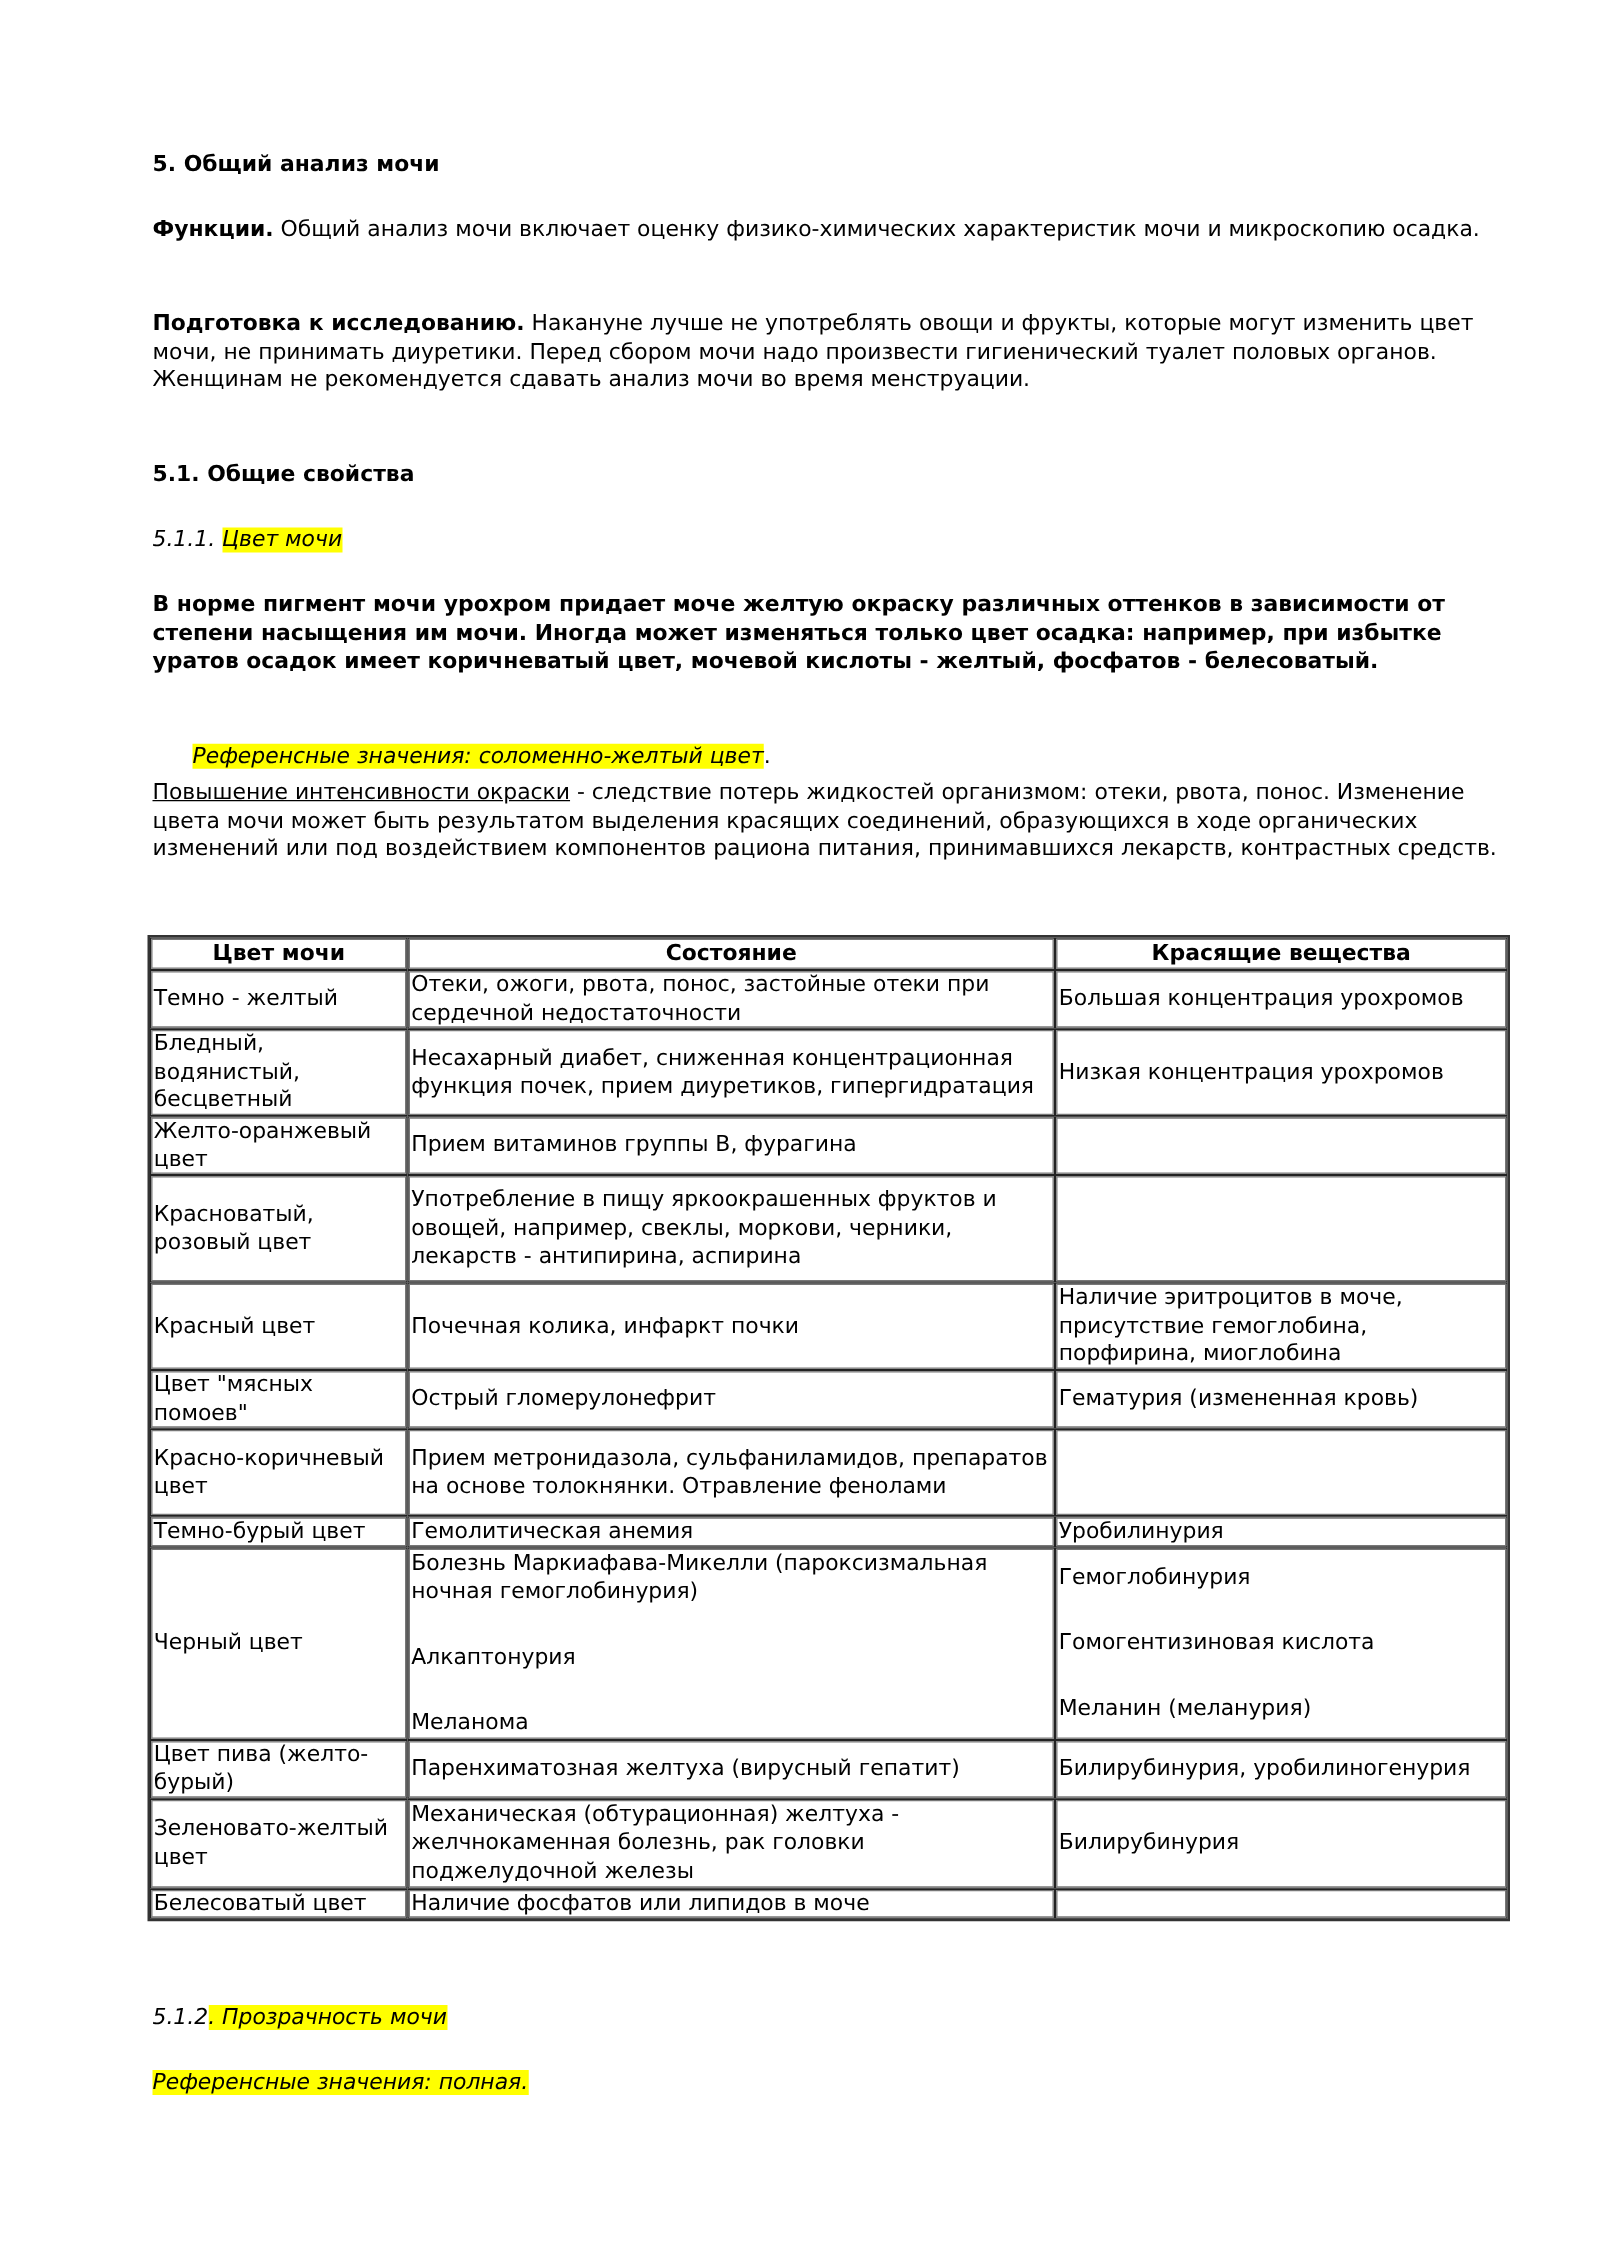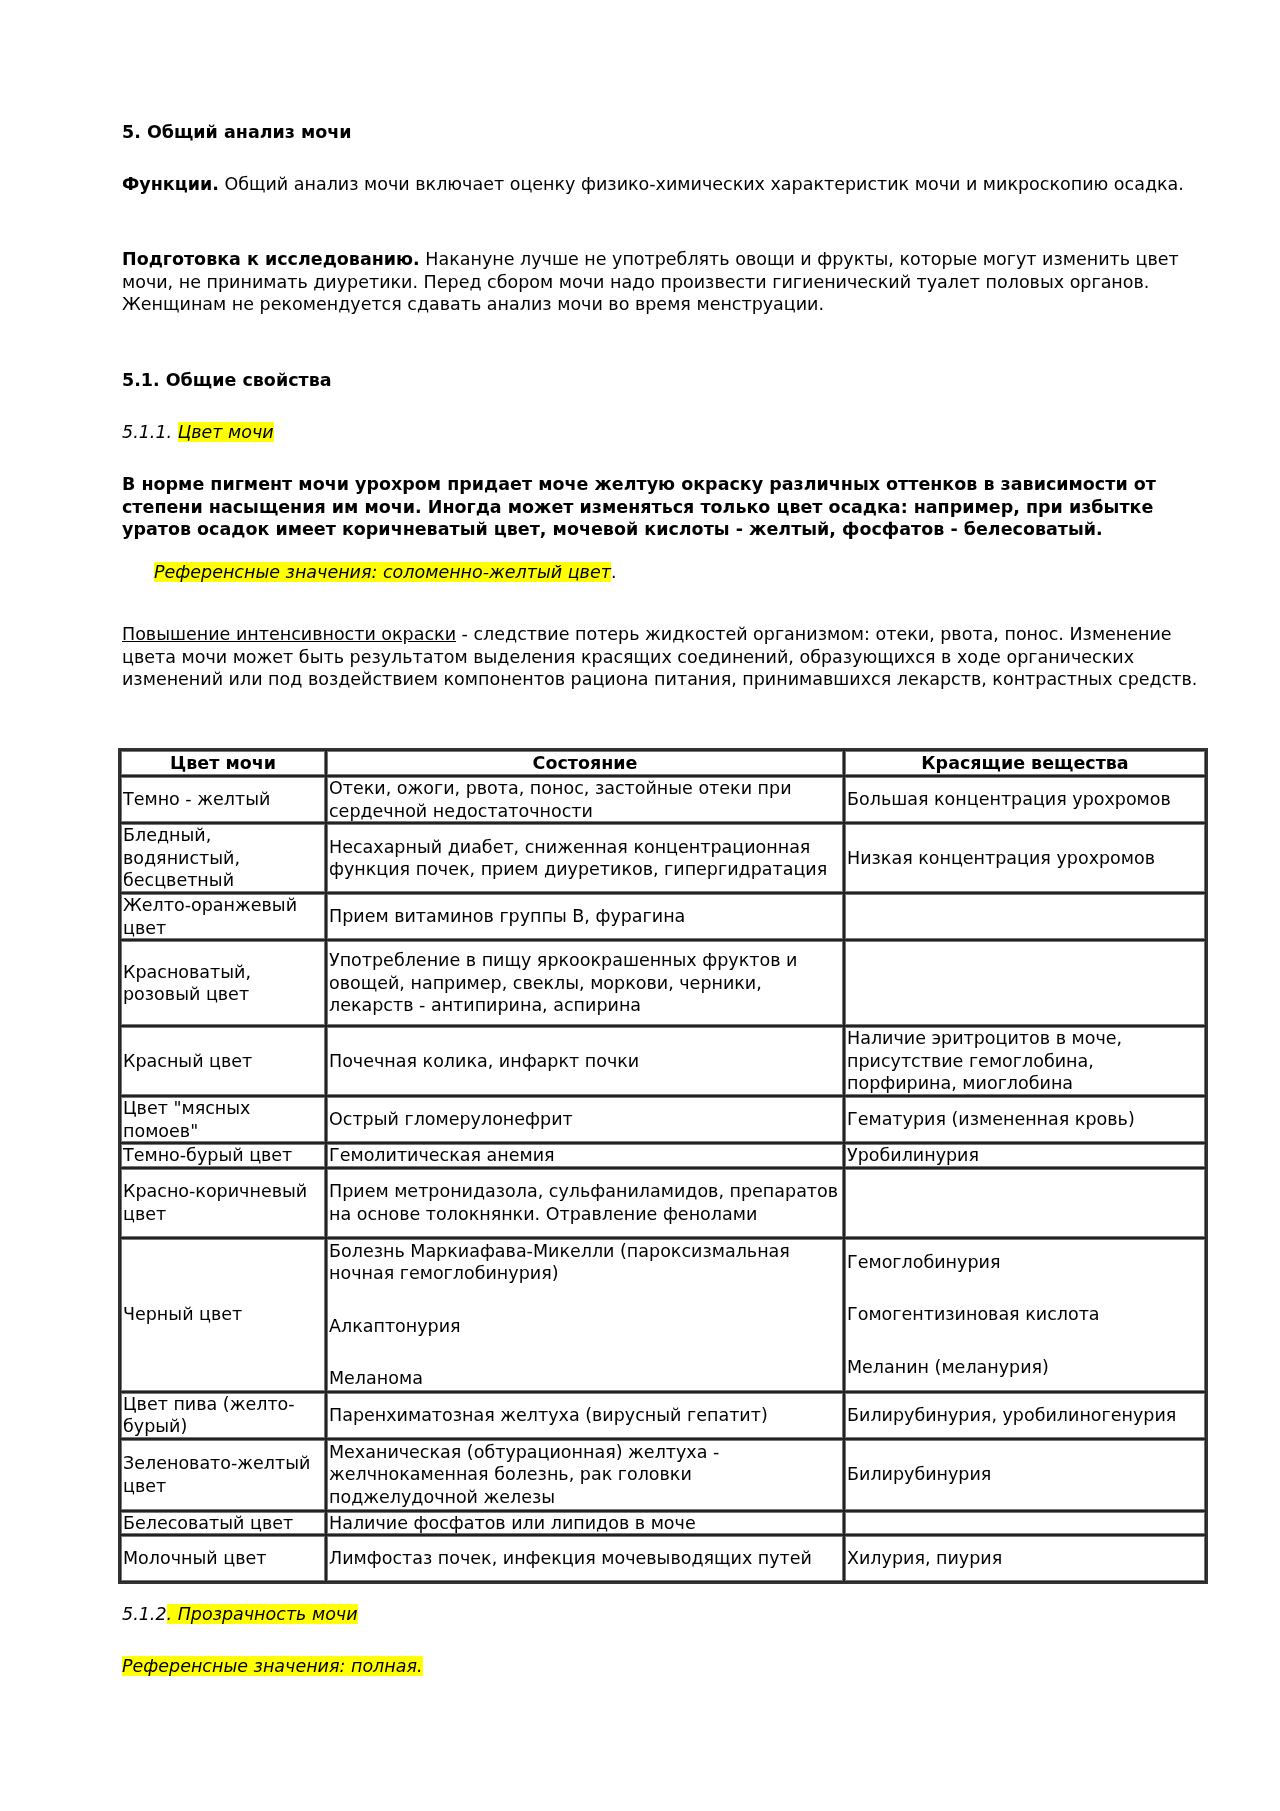--- a/index.html
+++ b/index.html
@@ -65,21 +65,21 @@
   </div>
 
   <p class="block b" style="top:369px;">5.1. Общие свойства</p>
 
   <p class="block" style="top:421px;">
     <span class="bi">5.1.1. </span><span class="bi hl">Цвет мочи</span>
   </p>
 
   <p class="block" style="top:473px;font-weight:bold;">В норме пигмент мочи урохром придает моче желтую окраску различных оттенков в зависимости от степени насыщения им мочи. Иногда может изменяться только цвет осадка: например, при избытке уратов осадок имеет коричневатый цвет, мочевой кислоты - желтый, фосфатов - белесоватый.</p>
 
-  <p class="block" style="top:561px;padding-left:32px;">
+  <p class="block" style="top:594px;padding-left:32px;">
     <span class="i hl">Референсные значения: соломенно-желтый цвет</span><span>.</span>
   </p>
 
   <p class="block" style="top:623px;">
     <span class="u">Повышение интенсивности окраски</span><span> - следствие потерь жидкостей организмом: отеки, рвота, понос. Изменение цвета мочи может быть результатом выделения красящих соединений, образующихся в ходе органических изменений или под воздействием компонентов рациона питания, принимавшихся лекарств, контрастных средств.</span>
   </p>
 
   <p class="block" style="top:1603px;">
     <span class="bi">5.1.2</span><span class="bi hl">. Прозрачность мочи</span>
   </p>
@@ -121,29 +121,29 @@
     <tr style="height:70px;">
       <td>Красный цвет</td>
       <td>Почечная колика, инфаркт почки</td>
       <td>Наличие эритроцитов в моче, присутствие гемоглобина, порфирина, миоглобина</td>
     </tr>
     <tr style="height:47px;">
       <td>Цвет "мясных помоев"</td>
       <td>Острый гломерулонефрит</td>
       <td>Гематурия (измененная кровь)</td>
     </tr>
+    <tr style="height:70px;">
+      <td>Красно-коричневый цвет</td>
+      <td>Прием метронидазола, сульфаниламидов, препаратов на основе толокнянки. Отравление фенолами</td>
+      <td></td>
+    </tr>
     <tr style="height:24px;">
       <td>Темно-бурый цвет</td>
       <td>Гемолитическая анемия</td>
       <td>Уробилинурия</td>
-    </tr>
-    <tr style="height:70px;">
-      <td>Красно-коричневый цвет</td>
-      <td>Прием метронидазола, сульфаниламидов, препаратов на основе толокнянки. Отравление фенолами</td>
-      <td></td>
     </tr>
     <tr style="height:154px;">
       <td>Черный цвет</td>
       <td class="multi">
         <span>Болезнь Маркиафава-Микелли (пароксизмальная ночная гемоглобинурия)</span>
         <span class="gap"></span>
         <span>Алкаптонурия</span>
         <span class="gap"></span>
         <span>Меланома</span>
       </td>
@@ -163,19 +163,14 @@
     <tr style="height:72px;">
       <td>Зеленовато-желтый цвет</td>
       <td>Механическая (обтурационная) желтуха - желчнокаменная болезнь, рак головки поджелудочной железы</td>
       <td>Билирубинурия</td>
     </tr>
     <tr style="height:24px;">
       <td>Белесоватый цвет</td>
       <td>Наличие фосфатов или липидов в моче</td>
       <td></td>
     </tr>
-    <tr style="height:47px;">
-      <td>Молочный цвет</td>
-      <td>Лимфостаз почек, инфекция мочевыводящих путей</td>
-      <td>Хилурия, пиурия</td>
-    </tr>
   </tbody>
 </table>
 
 </body></html>

